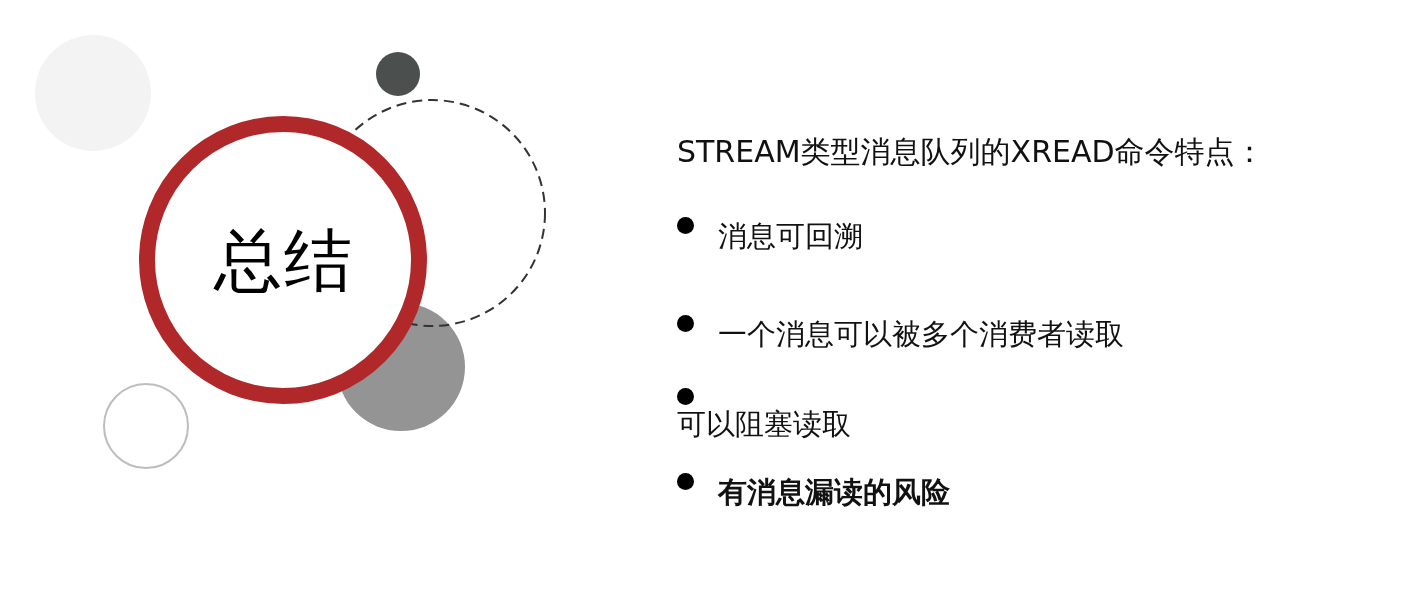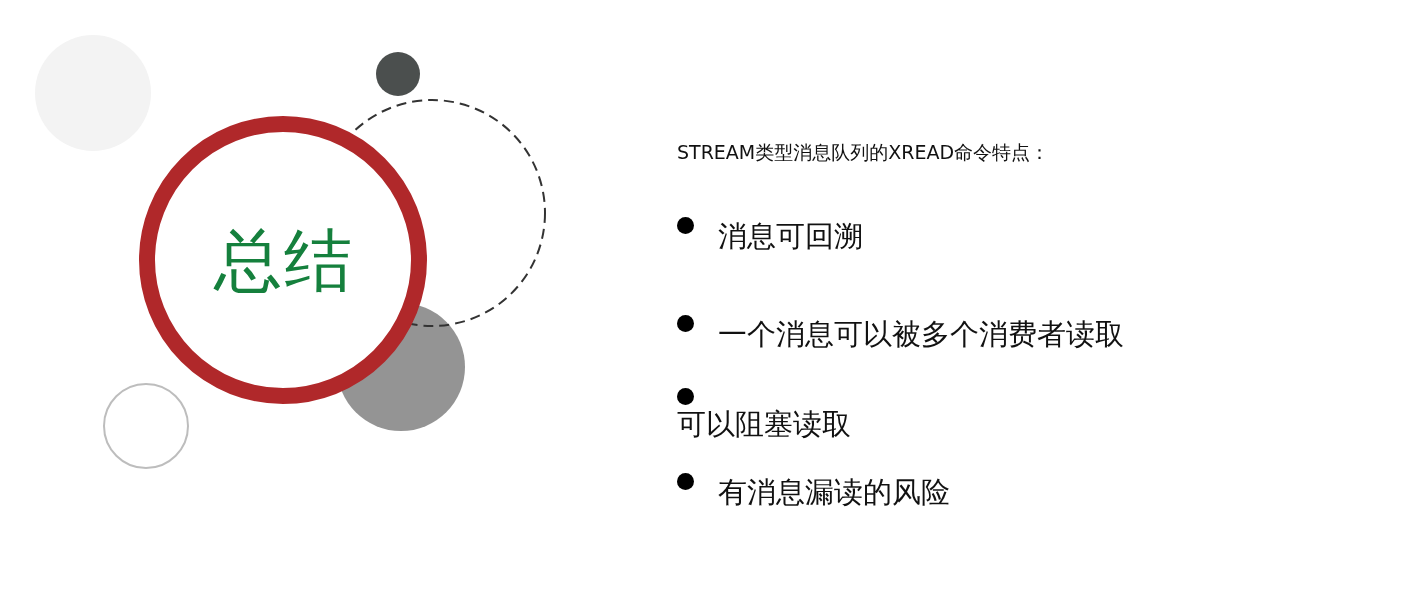--- a/index.html
+++ b/index.html
@@ -6,25 +6,25 @@
   body {
     width: 1426px; height: 598px; background: #ffffff;
     position: relative; overflow: hidden;
     font-family: "DejaVu Sans", "Liberation Sans", sans-serif;
     color: #111111;
   }
   .deco { position: absolute; left: 0; top: 0; }
   .title {
     position: absolute; left: 139px; top: 117px; width: 290px; height: 288px;
     display: flex; align-items: center; justify-content: center;
-    font-size: 68px; letter-spacing: 2px; color: #15803d;
+    font-size: 68px; letter-spacing: 2px; color: #000000;
   }
   .heading {
     position: absolute; left: 677px; top: 133px;
-    font-size: 19px; line-height: 38px; white-space: nowrap; color: #111;
+    font-size: 30px; line-height: 38px; white-space: nowrap; color: #111;
   }
   .bullets { position: absolute; left: 677px; top: 0; margin: 0; padding: 0; list-style: none; }
   .bullet {
     position: absolute; left: 0; white-space: nowrap;
     display: flex; align-items: flex-start; height: 38px;
     font-size: 29px; color: #111;
   }
   .dot {
     width: 17px; height: 17px; border-radius: 50%; background: #000;
     margin-right: 24px; flex: 0 0 auto;
@@ -52,17 +52,17 @@
     <span>消息可回溯</span>
   </li>
   <li class="bullet" style="top:303px;margin-top:12px;">
     <span class="dot"></span>
     <span>一个消息可以被多个消费者读取</span>
   </li>
   <li class="bullet" style="top:388px;flex-direction:column;">
     <span class="dot"></span>
     <span>可以阻塞读取</span>
   </li>
-  <li class="bullet" style="top:473px;">
+  <li class="bullet" style="top:473px;font-weight:bold;">
     <span class="dot"></span>
     <span>有消息漏读的风险</span>
   </li>
 </ul>
 
 </body></html>

